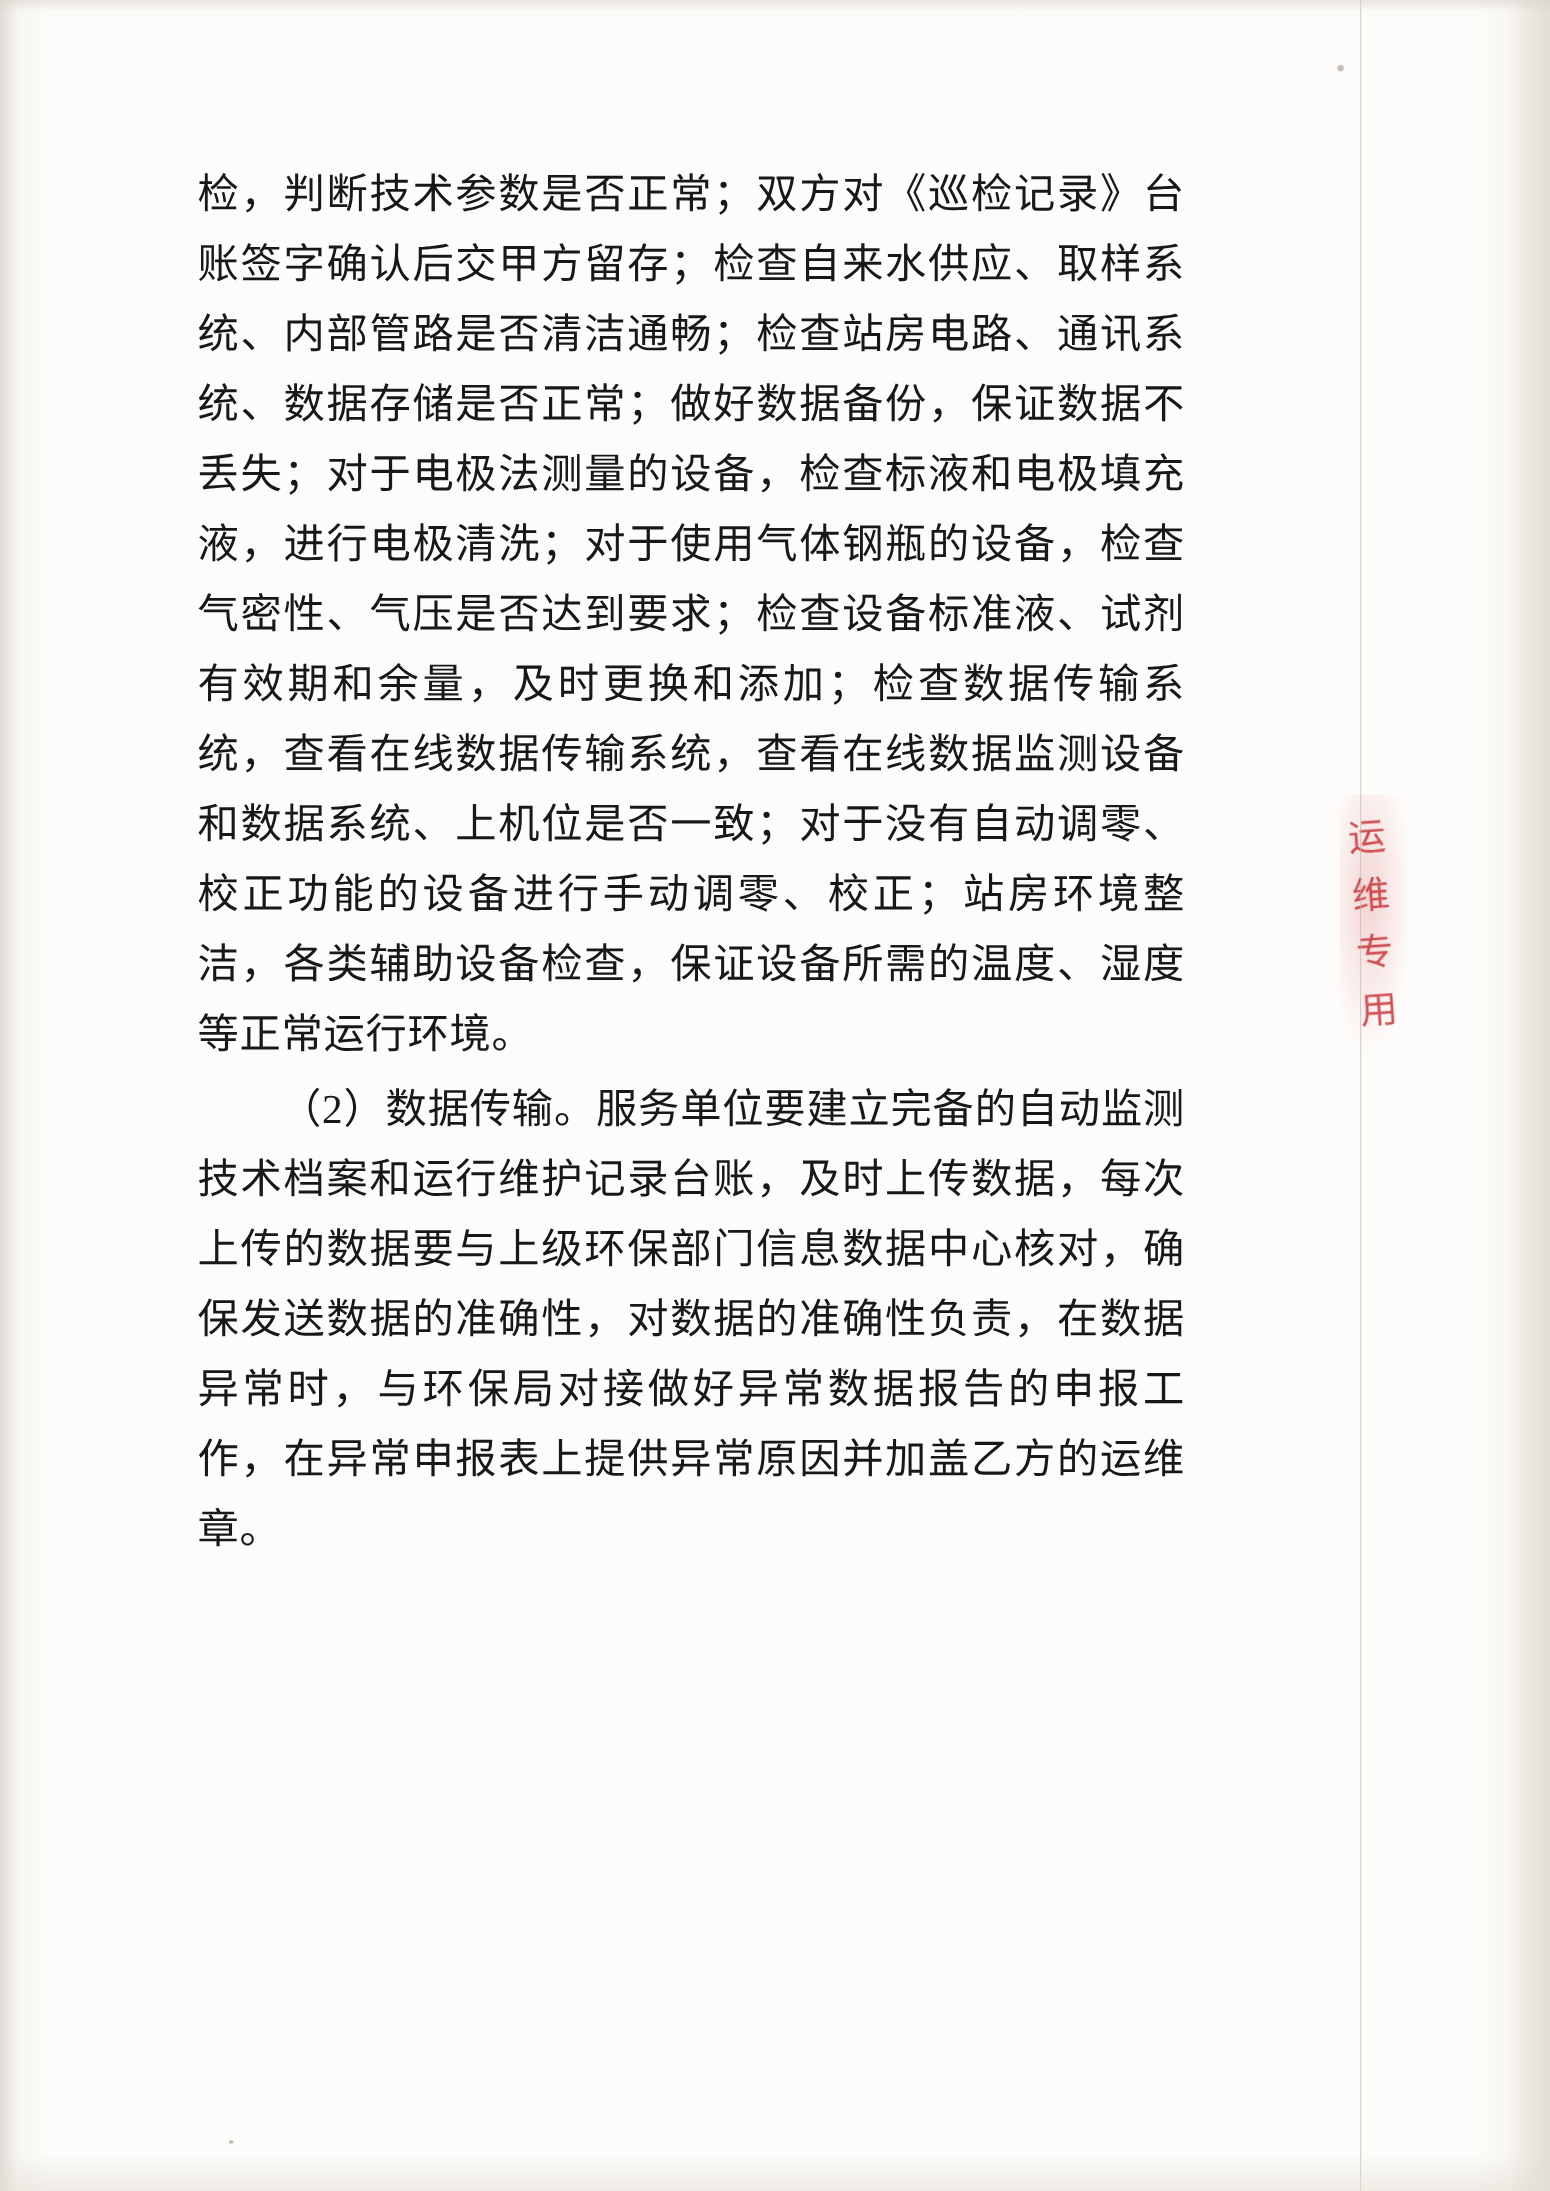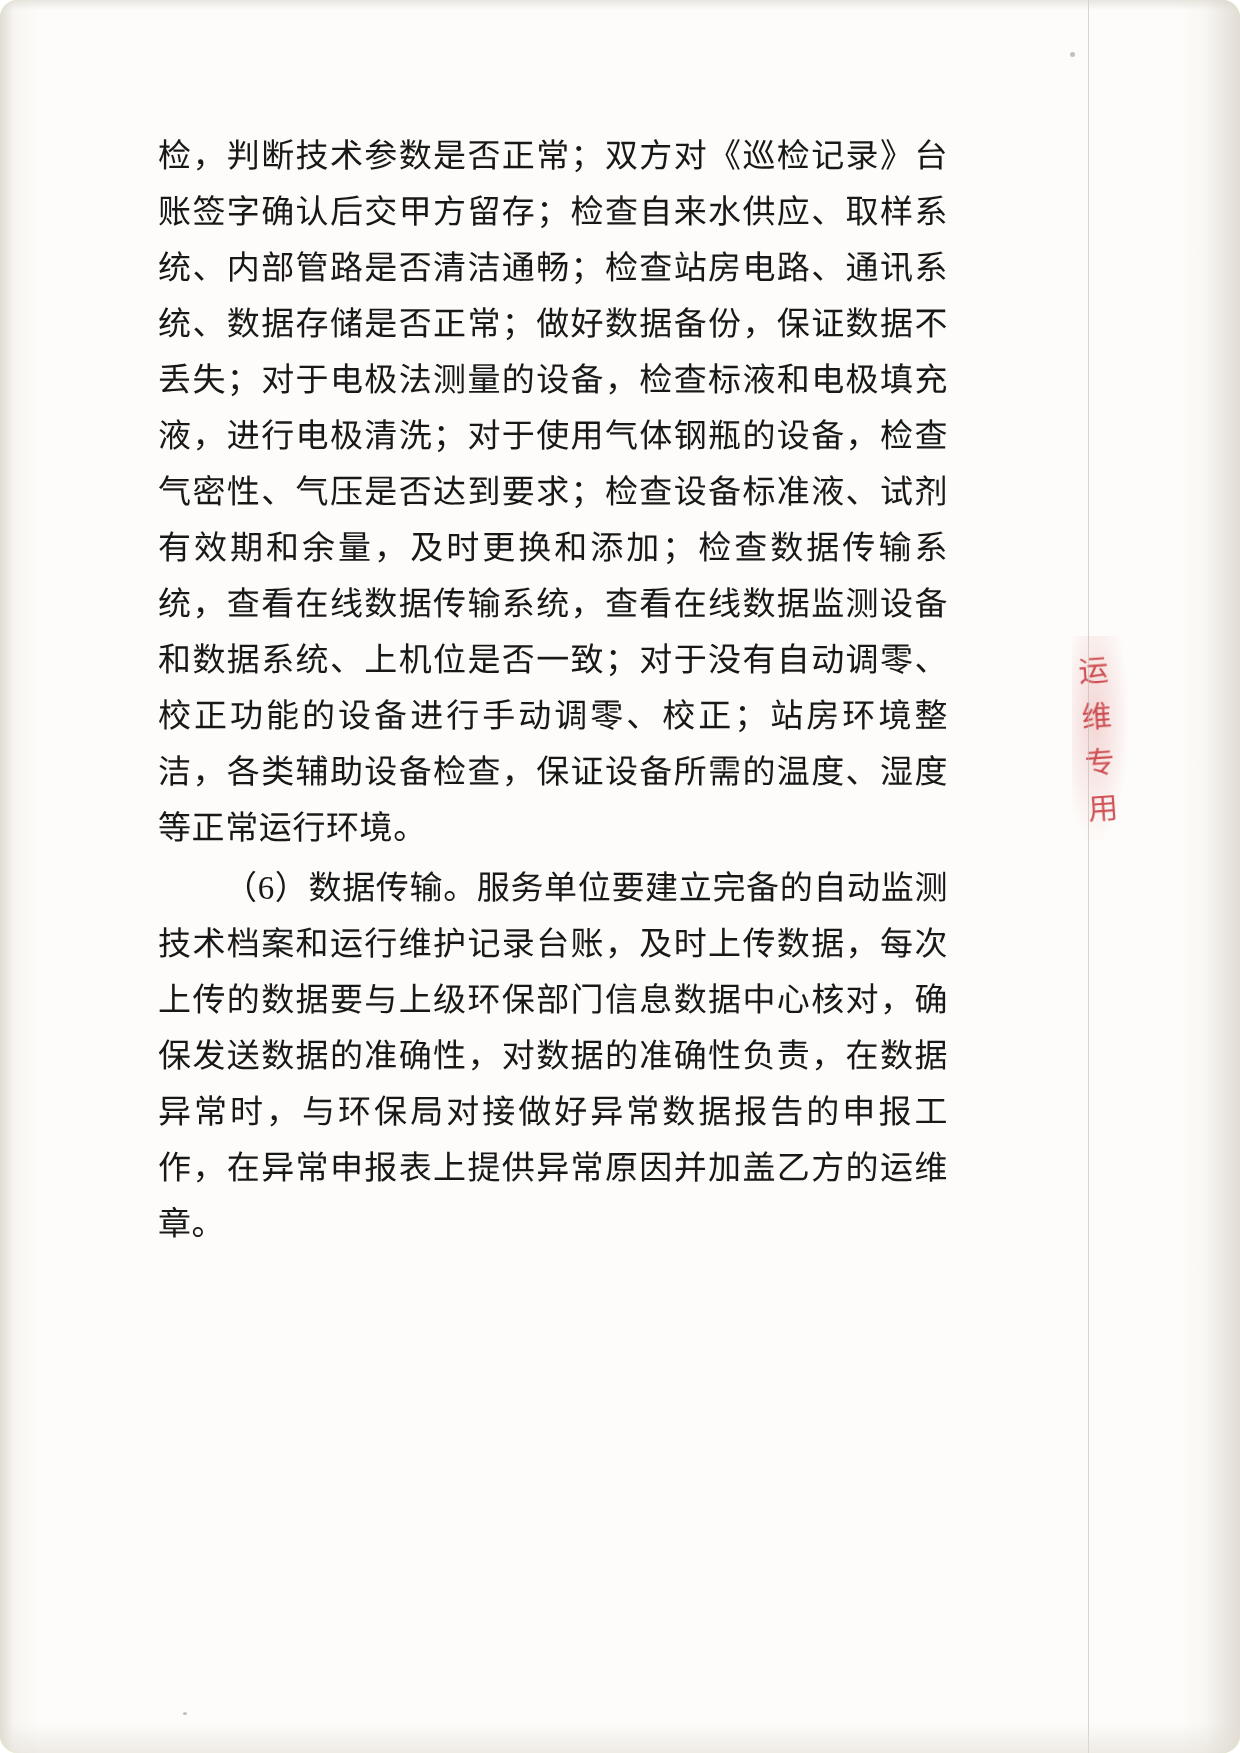--- a/index.html
+++ b/index.html
@@ -7,21 +7,20 @@
     padding: 0;
     background: #ffffff;
   }
   .page {
     position: relative;
     width: 1240px;
     height: 1753px;
     margin: 0 auto;
     background: #bef264;
     overflow: hidden;
-    border-radius: 18px;
   }
   
   .paper-tint {
     position: absolute;
     inset: 0;
     background:
       linear-gradient(90deg, #f4f2ee 0px, #fdfcfa 40px, #fdfcfa 1180px, #f1efe9 1240px);
     pointer-events: none;
   }
   
@@ -123,21 +122,21 @@
   }
 </style>
 </head>
 <body>
 
 <div class="page">
   <div class="paper-tint"></div>
 
   <div class="doc-body">
     <p class="para">检，判断技术参数是否正常；双方对《巡检记录》台账签字确认后交甲方留存；检查自来水供应、取样系统、内部管路是否清洁通畅；检查站房电路、通讯系统、数据存储是否正常；做好数据备份，保证数据不丢失；对于电极法测量的设备，检查标液和电极填充液，进行电极清洗；对于使用气体钢瓶的设备，检查气密性、气压是否达到要求；检查设备标准液、试剂有效期和余量，及时更换和添加；检查数据传输系统，查看在线数据传输系统，查看在线数据监测设备和数据系统、上机位是否一致；对于没有自动调零、校正功能的设备进行手动调零、校正；站房环境整洁，各类辅助设备检查，保证设备所需的温度、湿度等正常运行环境。</p>
-    <p class="para indent">（6）数据传输。服务单位要建立完备的自动监测技术档案和运行维护记录台账，及时上传数据，每次上传的数据要与上级环保部门信息数据中心核对，确保发送数据的准确性，对数据的准确性负责，在数据异常时，与环保局对接做好异常数据报告的申报工作，在异常申报表上提供异常原因并加盖乙方的运维章。</p>
+    <p class="para indent">（2）数据传输。服务单位要建立完备的自动监测技术档案和运行维护记录台账，及时上传数据，每次上传的数据要与上级环保部门信息数据中心核对，确保发送数据的准确性，对数据的准确性负责，在数据异常时，与环保局对接做好异常数据报告的申报工作，在异常申报表上提供异常原因并加盖乙方的运维章。</p>
   </div>
 
   <div class="seal-fade"></div>
   <div class="seal">运维专用</div>
 
   <div class="scan-rule"></div>
   <div class="edge-left"></div>
   <div class="edge-right"></div>
   <div class="edge-top"></div>
   <div class="edge-bottom"></div>

